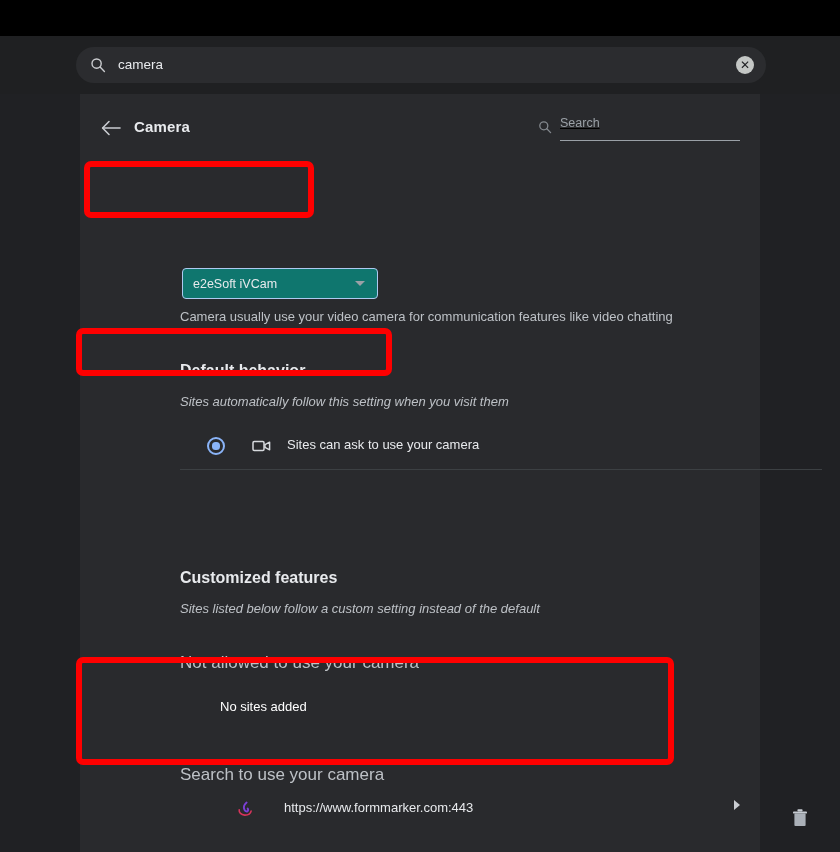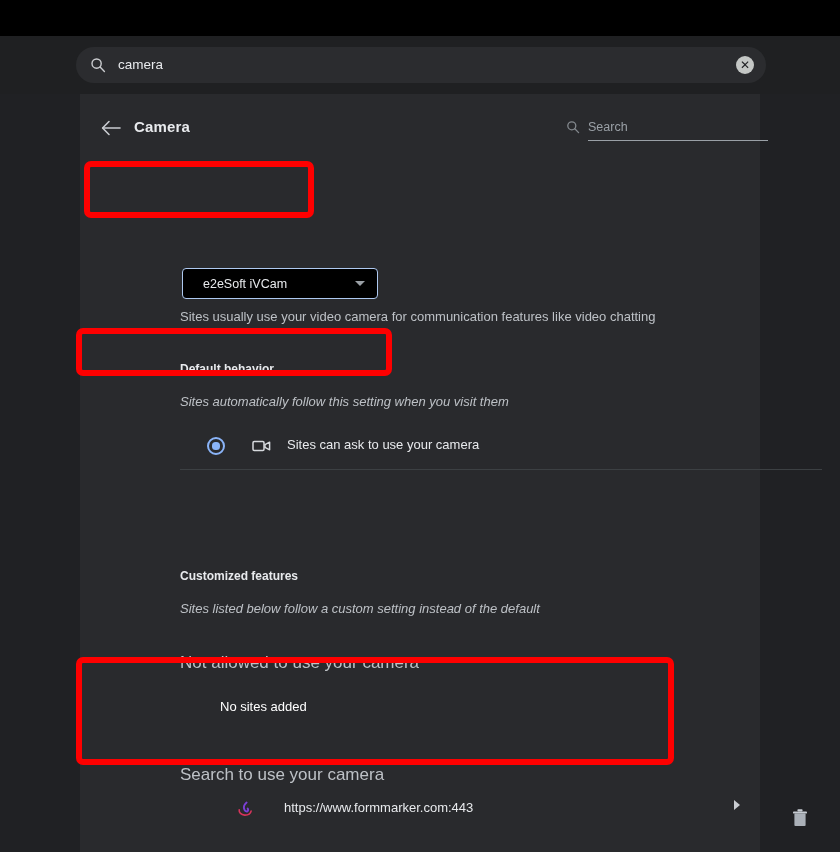--- a/index.html
+++ b/index.html
@@ -108,50 +108,50 @@
   .page-title {
     position: absolute;
     left: 54px; top: 14px;
     color: #e8eaed;
     font-size: 15px;
     font-weight: bold;
     letter-spacing: .15px;
   }
   .hsearch {
     position: absolute;
-    left: 508px; top: 12px;
+    left: 480px; top: 12px;
     width: 180px; height: 24px;
     border-bottom: 1px solid #9aa0a6;
     display: flex;
-    align-items: center;
+    text-decoration: underline;
   }
   .hsearch .mag2 {
     position: absolute;
     left: -22px; top: 4px;
     width: 14px; height: 14px;
     opacity: .8;
   }
   .hsearch-placeholder {
     color: #9aa0a6;
     font-size: 12.5px;
     padding-bottom: 3px;
   }
 
   
   .dropdown {
     position: absolute;
     left: 102px; top: 174px;
     width: 196px; height: 31px;
-    background: #000000;
+    background: #0f766e;
     border: 1px solid #aec9f0;
     border-radius: 4px;
     box-sizing: border-box;
     display: flex;
     align-items: center;
-    padding: 0 8px 0 20px;
+    padding: 0 8px 0 10px;
     cursor: pointer;
   }
   .dropdown .dd-value {
     color: #e8eaed;
     font-size: 12.5px;
     flex: 1 1 auto;
   }
   .dd-caret {
     width: 0; height: 0;
     border-left: 5px solid transparent;
@@ -164,21 +164,21 @@
   .sub-note {
     position: absolute;
     left: 100px; top: 215px;
     color: #bdc1c6;
     font-size: 13px;
   }
 
   .section-title {
     position: absolute;
     color: #e8eaed;
-    font-size: 12px;
+    font-size: 16px;
     font-weight: bold;
   }
   .section-desc {
     position: absolute;
     color: #bdc1c6;
     font-size: 13px;
     font-style: italic;
   }
 
   
@@ -340,21 +340,21 @@
         </span>
         <span class="hsearch-placeholder">Search</span>
       </div>
     </div>
 
     <div class="dropdown">
       <span class="dd-value">e2eSoft iVCam</span>
       <span class="dd-caret"></span>
     </div>
 
-    <div class="sub-note">Sites usually use your video camera for communication features like video chatting</div>
+    <div class="sub-note">Camera usually use your video camera for communication features like video chatting</div>
 
     <div class="section-title" style="left:100px; top:268px;">Default behavior</div>
     <div class="section-desc" style="left:100px; top:300px;">Sites automatically follow this setting when you visit them</div>
 
     <div class="radio-row" style="top:342px;">
       <span class="radio on"></span>
       <span class="row-icon">
         <svg viewBox="0 0 22 20" width="22" height="20">
           <rect x="2" y="5.5" width="11" height="9" rx="1.2" fill="none" stroke="#d7dade" stroke-width="1.5"></rect>
           <path d="M14 8.6 L18.6 6.2 L18.6 13.8 L14 11.4 Z" fill="none" stroke="#d7dade" stroke-width="1.5" stroke-linejoin="round"></path>

